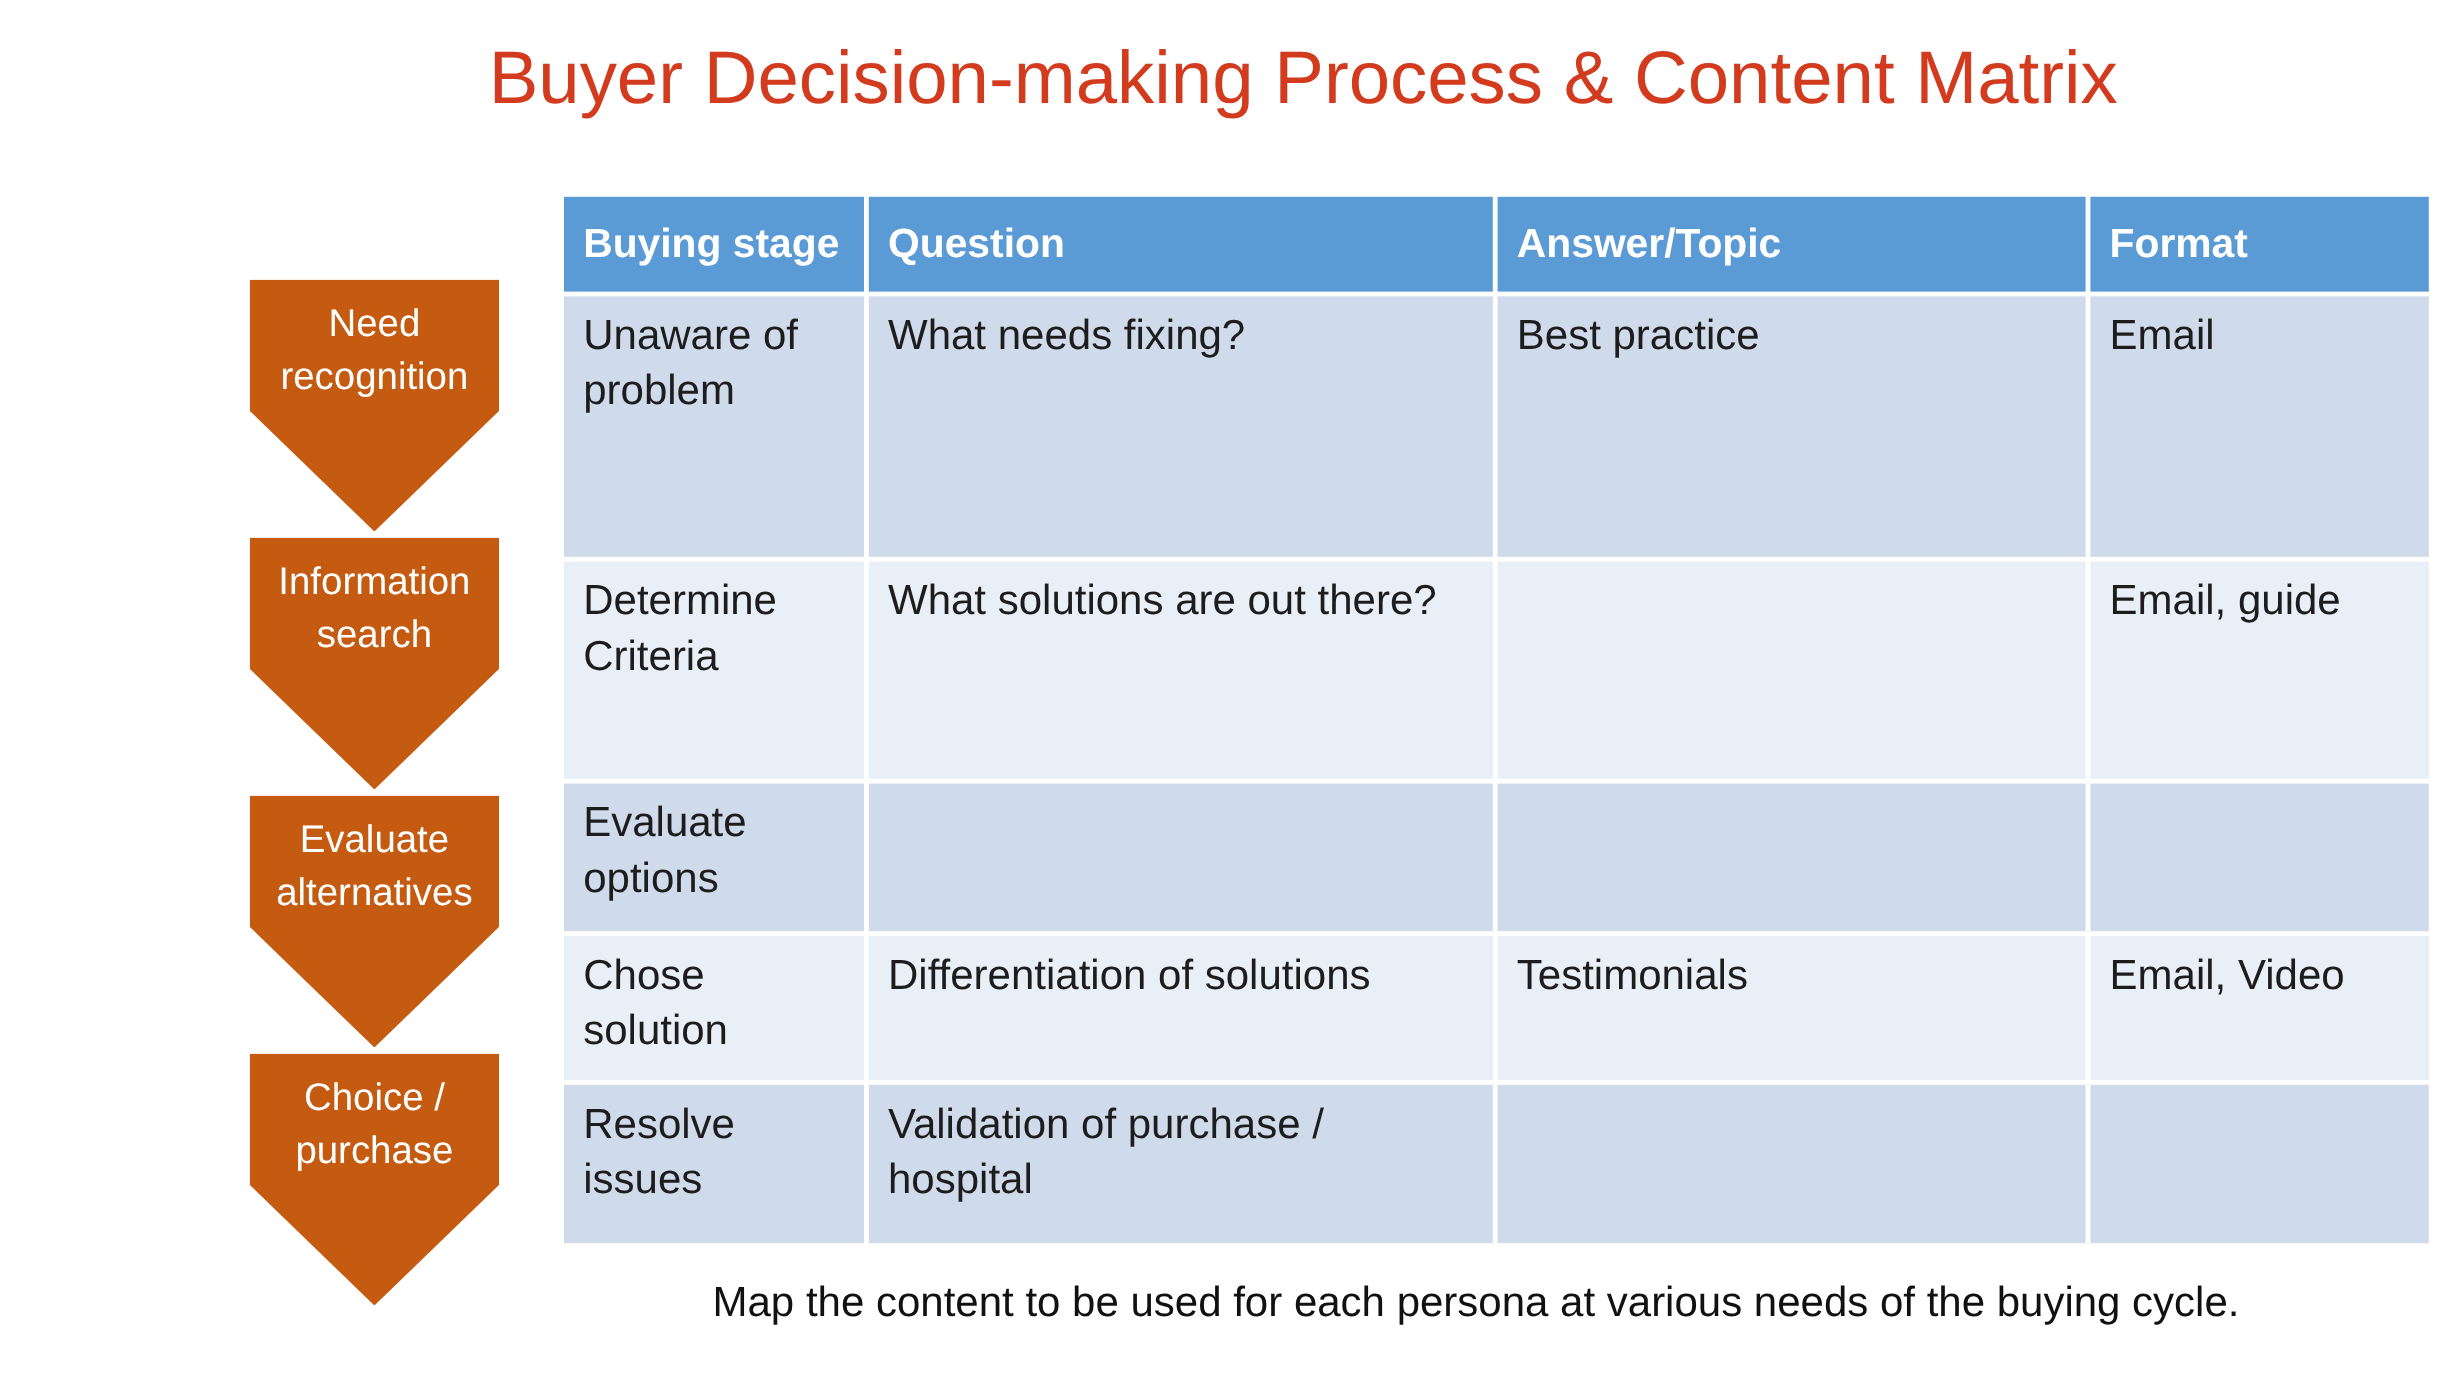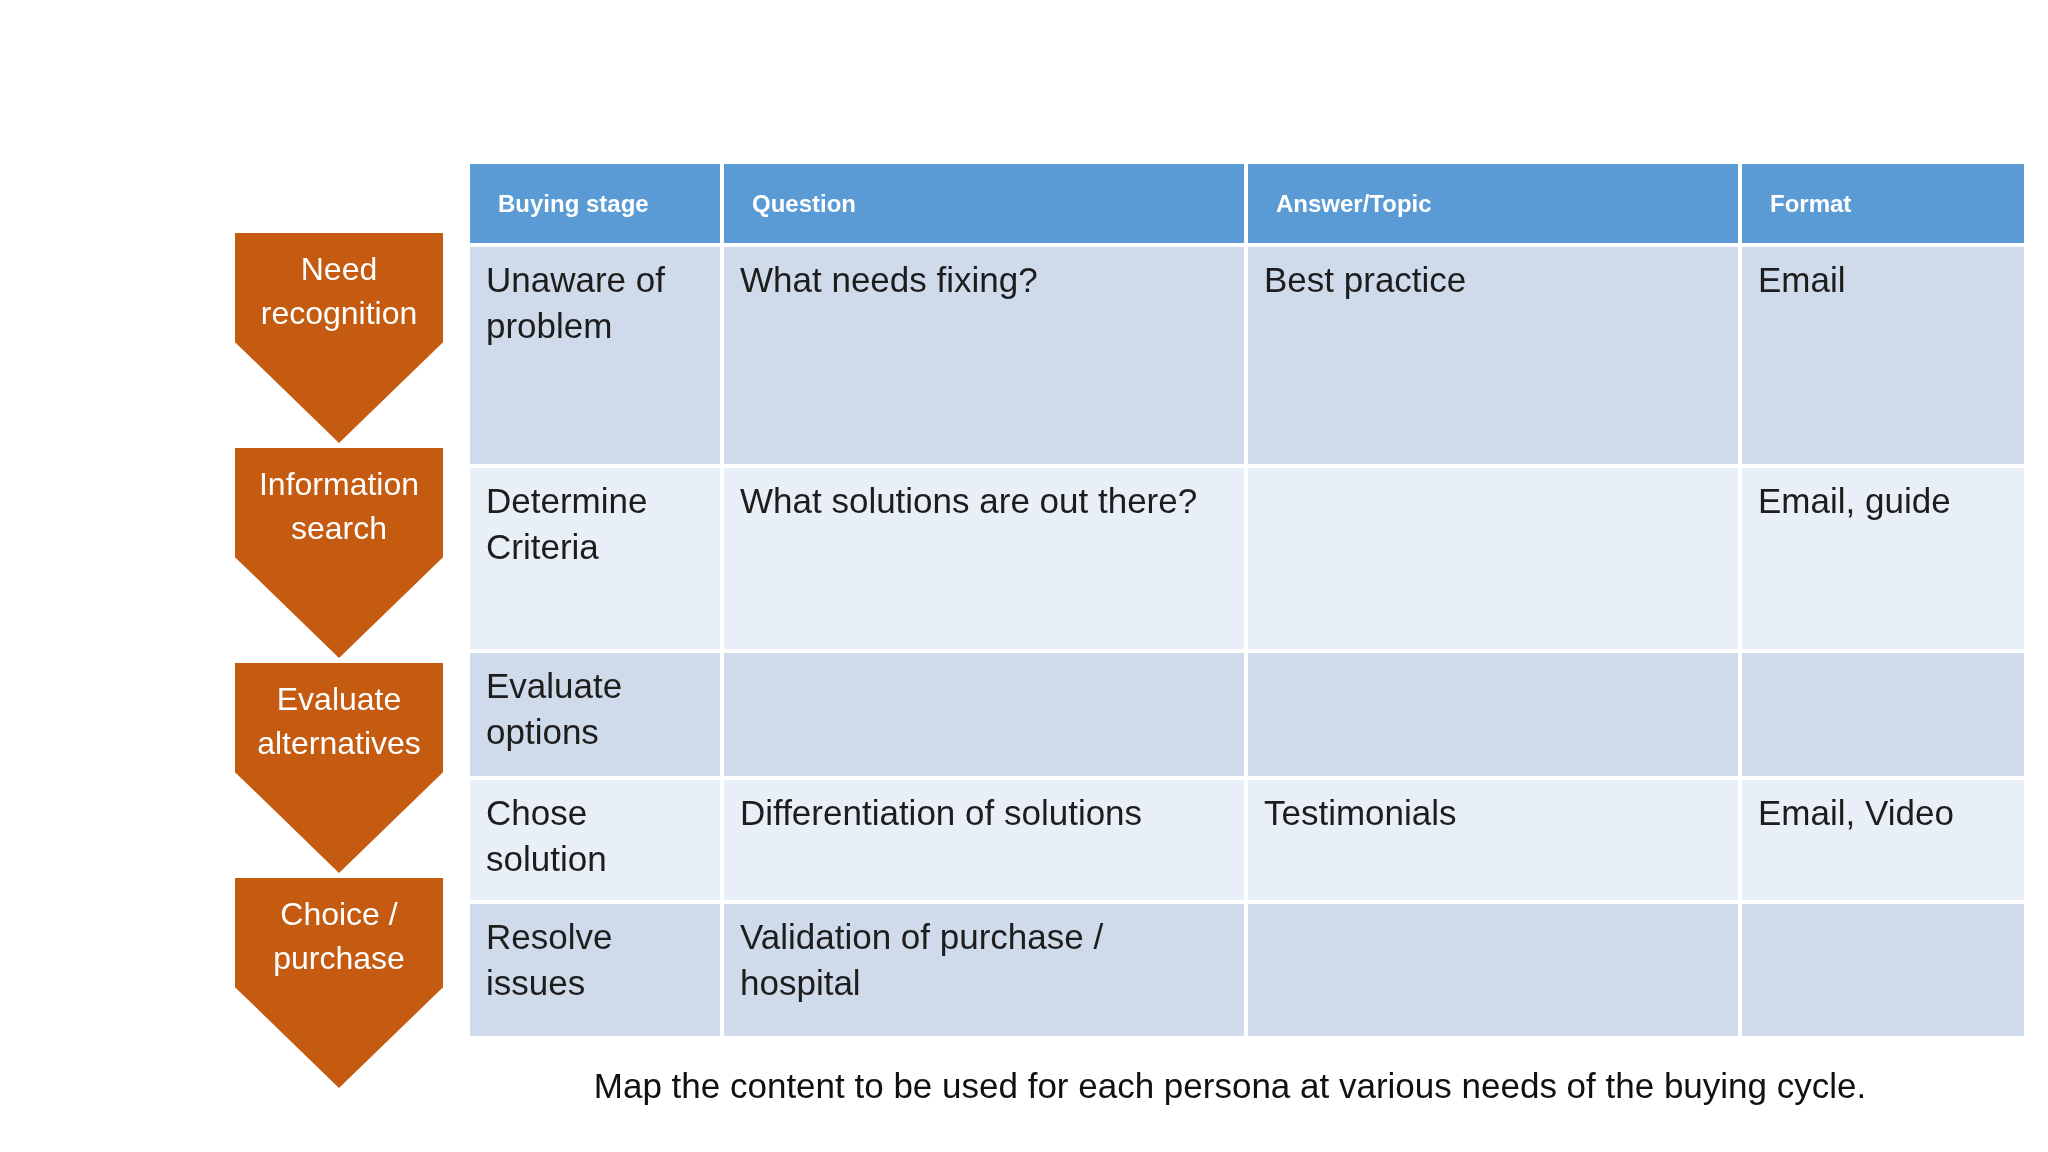--- a/index.html
+++ b/index.html
@@ -23,21 +23,21 @@
     left:1086px;top:30px;
     transform:translateX(-50%);
     white-space:nowrap;
     font-size:62px;
     font-weight:400;
     color:var(--title-red);
     letter-spacing:0px;
   }
   
   .arrows{
-    position:absolute;left:235px;top:233px;width:208px;
+    position:absolute;left:208px;top:233px;width:208px;
   }
   .arrow{
     position:relative;
     width:208px;height:210px;
     margin-bottom:5px;
     background:var(--arrow-orange);
     clip-path:polygon(0 0,100% 0,100% 52%,50% 100%,0 52%);
     display:flex;justify-content:center;
     text-align:center;
   }
@@ -55,23 +55,23 @@
     grid-template-columns:250px 520px 490px 282px;
     grid-template-rows:79px 217px 181px 123px 120px 132px;
     gap:4px;
     background:transparent;
   }
   .matrix .row{display:contents;}
   .th{
     background:var(--header-blue);
     color:#ffffff;
     font-weight:bold;
-    font-size:24px;
+    font-size:34px;
     display:flex;align-items:center;
-    padding-left:28px;
+    padding-left:16px;
   }
   .td{
     color:var(--cell-text);
     font-size:35px;
     line-height:1.32;
     padding:10px 18px 2px 16px;
   }
   .band-dark .td{background:var(--band-dark);}
   .band-light .td{background:var(--band-light);}
   .caption{
@@ -81,20 +81,21 @@
     white-space:nowrap;
     color:#111111;
     font-size:35px;
   }
 </style>
 </head>
 <body>
 
 <div class="slide">
 
+  <div class="title">Buyer Decision-making Process &amp; Content Matrix</div>
 
   <div class="arrows">
       <div class="arrow">
         <span class="label">Need recognition</span>
       </div>
       <div class="arrow">
         <span class="label">Information search</span>
       </div>
       <div class="arrow">
         <span class="label">Evaluate alternatives</span>

